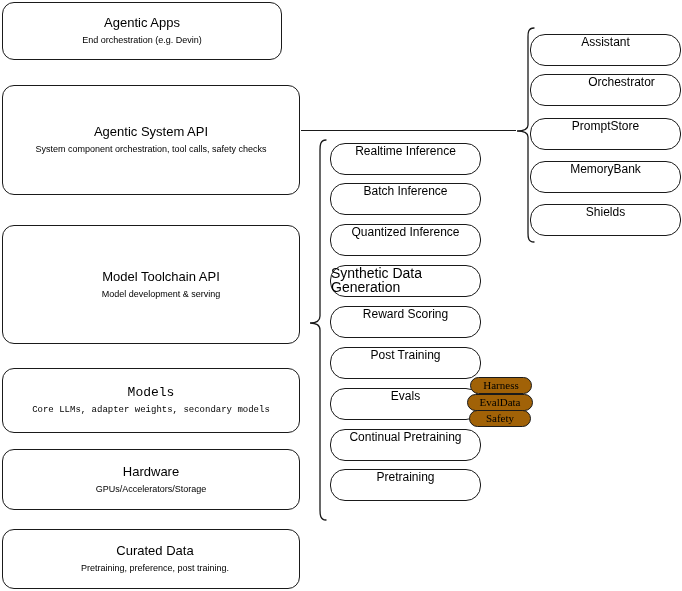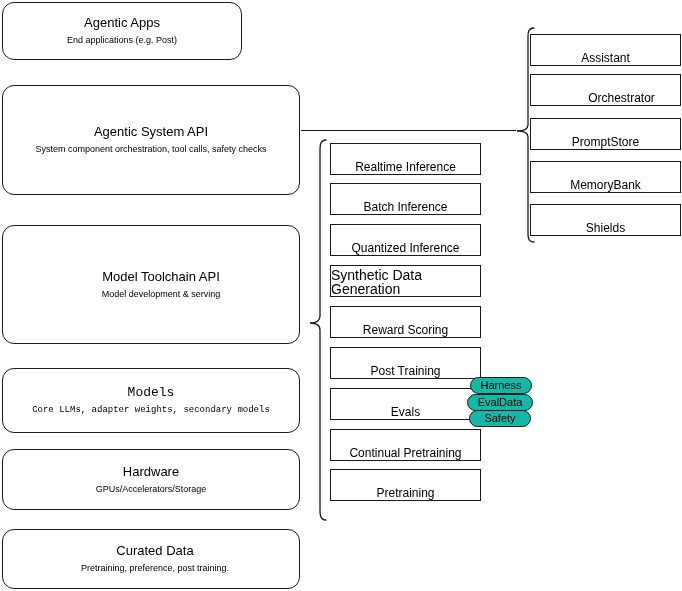--- a/index.html
+++ b/index.html
@@ -38,65 +38,66 @@
   .layer-sub {
     font-size: 9px;
     line-height: 13px;
     color: #000000;
     margin-top: 3px;
   }
   .leaf {
     position: absolute;
     box-sizing: border-box;
     border: 1.3px solid #1a1a1a;
-    border-radius: 0;
+    border-radius: 15px;
     background: #ffffff;
     display: flex;
-    align-items: flex-end;
+    align-items: flex-start;
     justify-content: center;
     font-size: 12px;
     line-height: 14px;
     color: #000000;
     height: 32px;
   }
   .pill {
     position: absolute;
     box-sizing: border-box;
     border: 1.3px solid #1a1a1a;
     border-radius: 11px;
-    background: #14b8a6;
+    background: #a16207;
     display: flex;
     align-items: center;
     justify-content: center;
     font-size: 11px;
     line-height: 13px;
     color: #000000;
     height: 17px;
     z-index: 5;
+    font-family: Liberation Serif, serif;
   }
   .brace {
     position: absolute;
     z-index: 2;
   }
   .brace svg { display: block; overflow: visible; }
   .connector {
     position: absolute;
     background: #1a1a1a;
     height: 1.3px;
     z-index: 1;
   }
 </style>
 </head>
 <body>
 
 <div id="canvas">
 
-  <div class="box" style="left:2px; top:2px; width:240px; height:58px;">
+  <div class="box" style="left:2px; top:2px; width:280px; height:58px;">
     <div class="layer-title">Agentic Apps</div>
-    <div class="layer-sub">End applications (e.g. Post)</div>
+    <div class="layer-sub">End orchestration (e.g. Devin)</div>
   </div>
 
   <div class="box" style="left:2px; top:85px; width:298px; height:110px;">
     <div class="layer-title">Agentic System API</div>
     <div class="layer-sub">System component orchestration, tool calls, safety checks</div>
   </div>
 
   <div class="box" style="left:2px; top:225px; width:298px; height:119px;padding-left:20px;">
     <div class="layer-title">Model Toolchain API</div>
     <div class="layer-sub">Model development &amp; serving</div>

